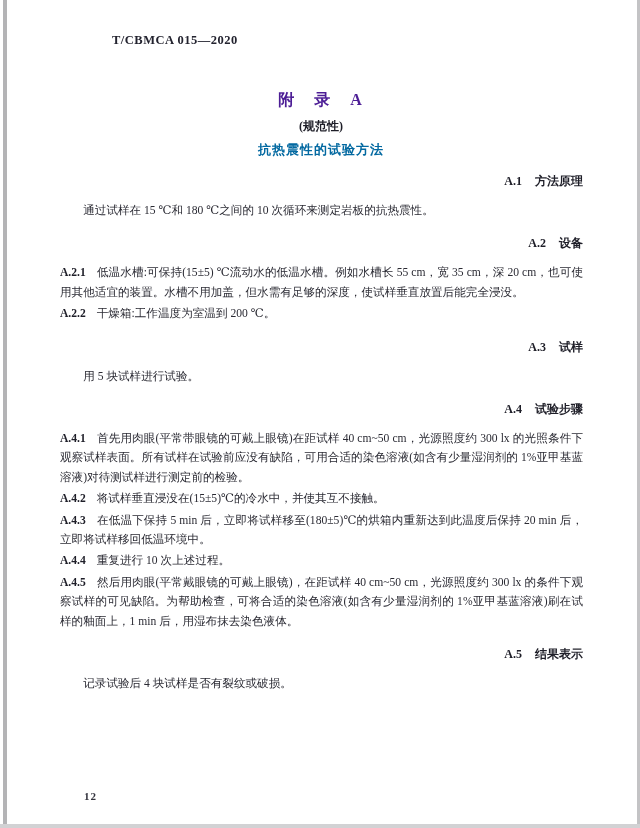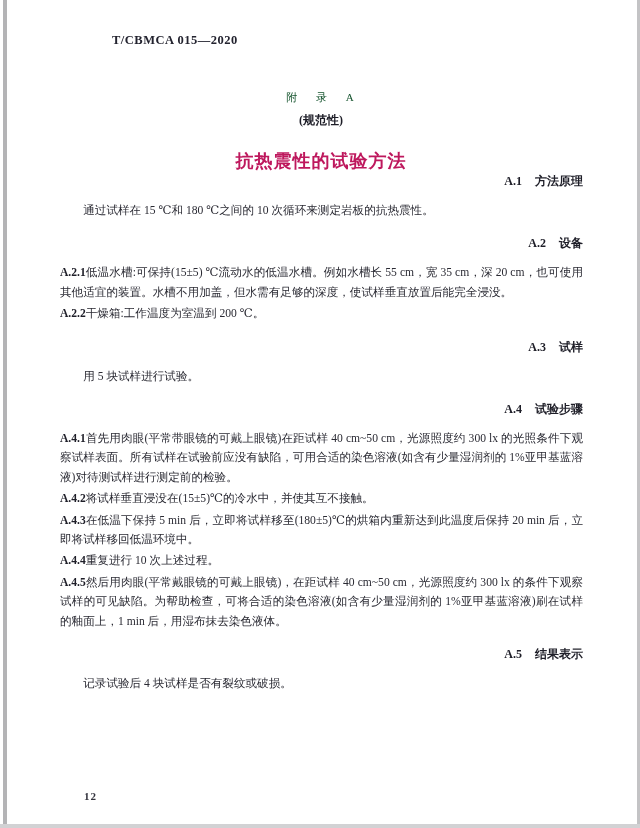--- a/index.html
+++ b/index.html
@@ -15,42 +15,42 @@
   .edge-left{position:absolute;left:3px;top:0;width:4px;height:828px;background:#b4b4b6;}
   .edge-right{position:absolute;right:0;top:0;width:3px;height:828px;background:#c3c3c5;}
   .edge-bottom{position:absolute;left:0;bottom:0;width:640px;height:4px;background:#d2d2d4;}
 
   .running-header{
     position:absolute;left:68px;top:33px;
     font-weight:bold;font-size:12.5px;letter-spacing:0.5px;color:#23232f;margin-left:44px;
   }
 
   .title-block{position:absolute;left:60px;top:90px;width:522px;text-align:center;}
-  .title-line1{font-size:11px;font-weight:normal;letter-spacing:2px;word-spacing:12px;color:#14532d;}
+  .title-line1{font-size:16px;font-weight:bold;letter-spacing:2px;word-spacing:12px;color:#4c1d95;}
   .title-line2{font-size:12px;font-weight:bold;margin-top:7px;color:#1d1d27;}
-  .title-line3{font-size:18px;font-weight:bold;margin-top:20px;letter-spacing:1px;color:#be185d;}
+  .title-line3{font-size:13px;font-weight:bold;margin-top:6px;letter-spacing:1px;color:#0369a1;}
 
   .content{position:absolute;left:60px;top:158px;width:523px;}
 
   .sec-heading{
     font-size:12px;font-weight:bold;color:#1e1e28;
     margin:15px 0 11px 0;
     text-align:right;
   }
   .sec-num{margin-right:13px;}
 
   .body-p{
     font-size:11.6px;line-height:19.4px;
     margin:0 0 7px 0;
     text-align:justify;
     color:#2a2a33;
   }
   .indent{text-indent:2em;}
   .clause{margin-bottom:2px;}
-  .clause-num{font-weight:bold;color:#1e1e28;}
+  .clause-num{font-weight:bold;margin-right:11px;color:#1e1e28;}
 
   .page-number{
     position:absolute;left:84px;top:790px;
     font-size:11px;font-weight:bold;color:#33333d;letter-spacing:1px;
   }
 </style>
 </head>
 <body>
 
 <div class="edge-left"></div>

